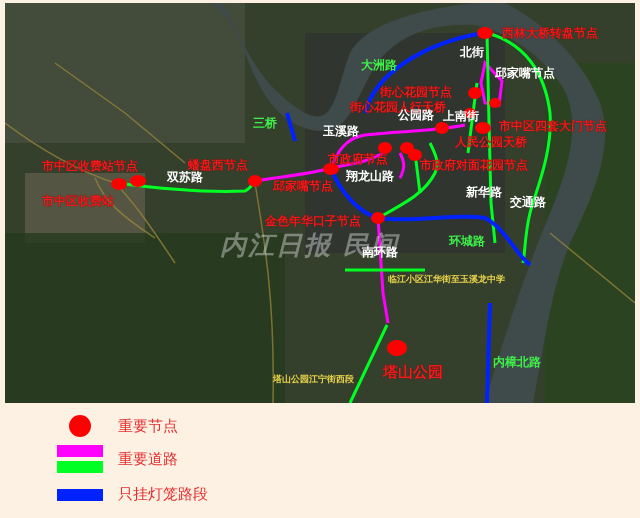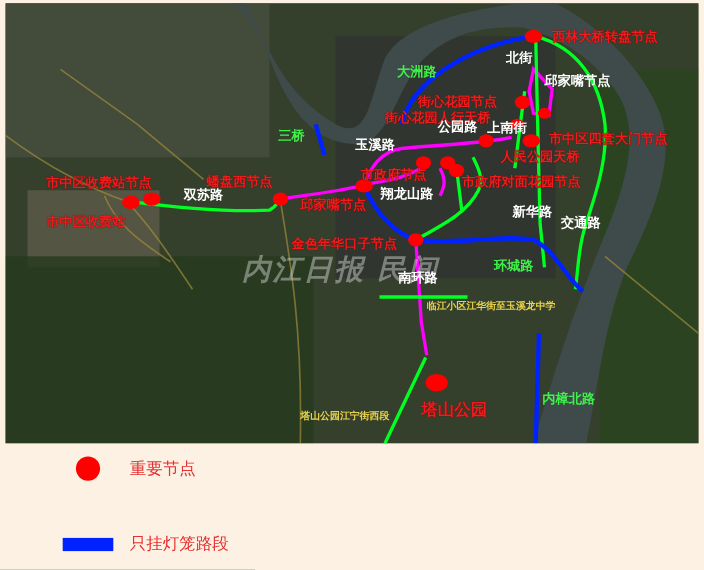--- a/index.html
+++ b/index.html
@@ -127,19 +127,26 @@
   <div class="lbl small-yellow" style="left:268px;top:372px;">塔山公园江宁街西段</div>
 </div>
 
 <div class="legend">
   <div class="row" style="top:12px;">
     <div class="sym">
         <div class="dot"></div>
       </div>
     <span class="txt">重要节点</span>
   </div>
+  <div class="row" style="top:42px;">
+    <div class="sym">
+      <div class="bar" style="background:#ff00ff;"></div>
+      <div class="bar" style="background:#00ff22;"></div>
+    </div>
+    <span class="txt">重要道路</span>
+  </div>
   <div class="row" style="top:82px;">
     <div class="sym">
         <div class="bar" style="background:#0022ff;"></div>
       </div>
     <span class="txt">只挂灯笼路段</span>
   </div>
 </div>
 
 </body></html>

